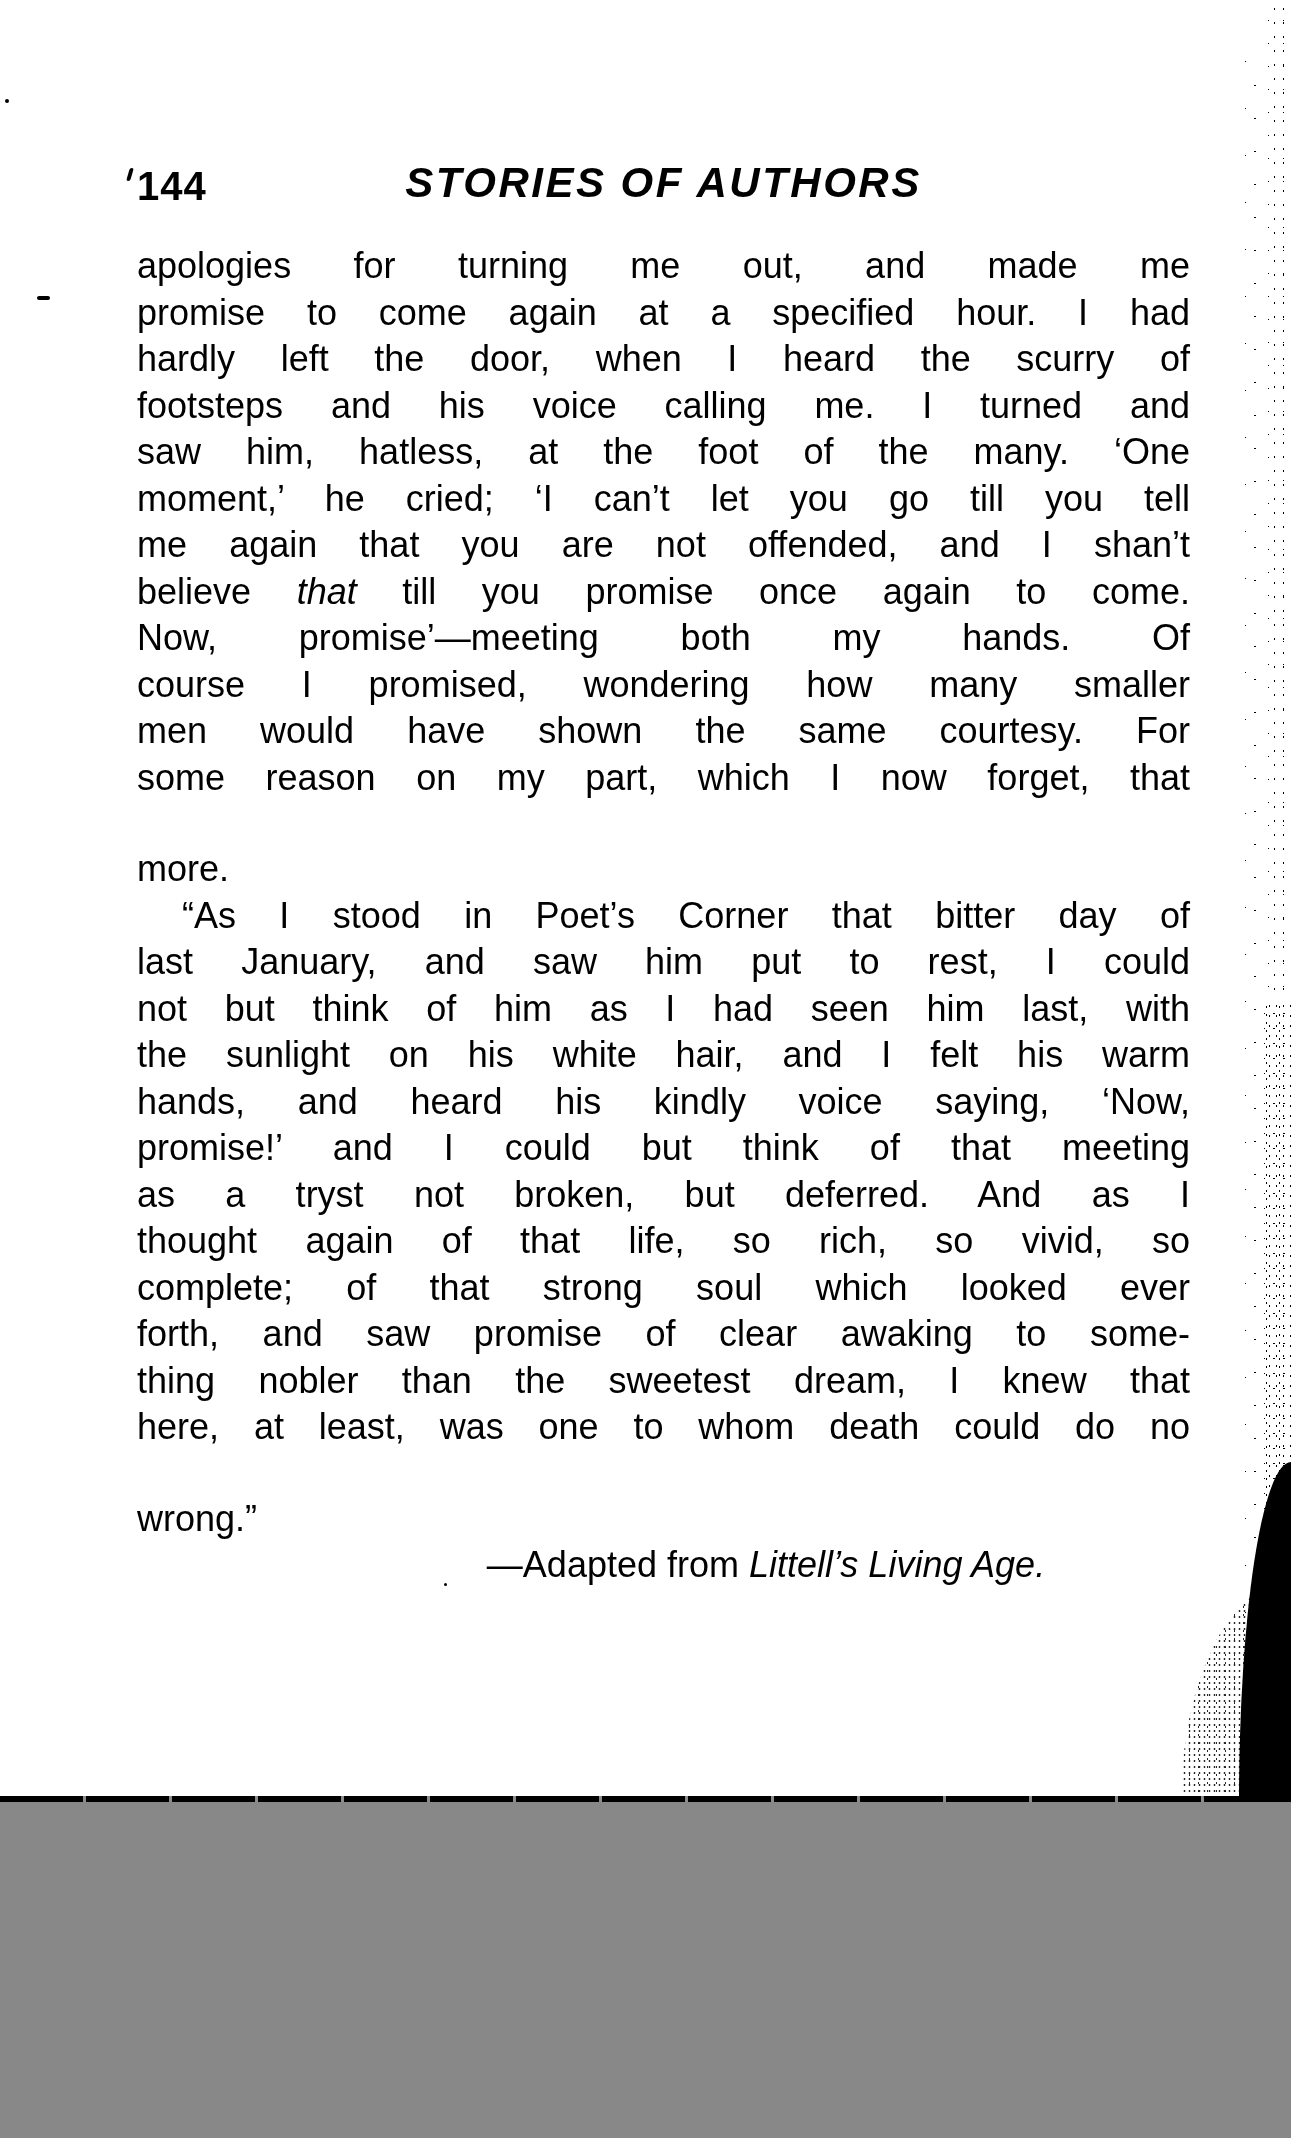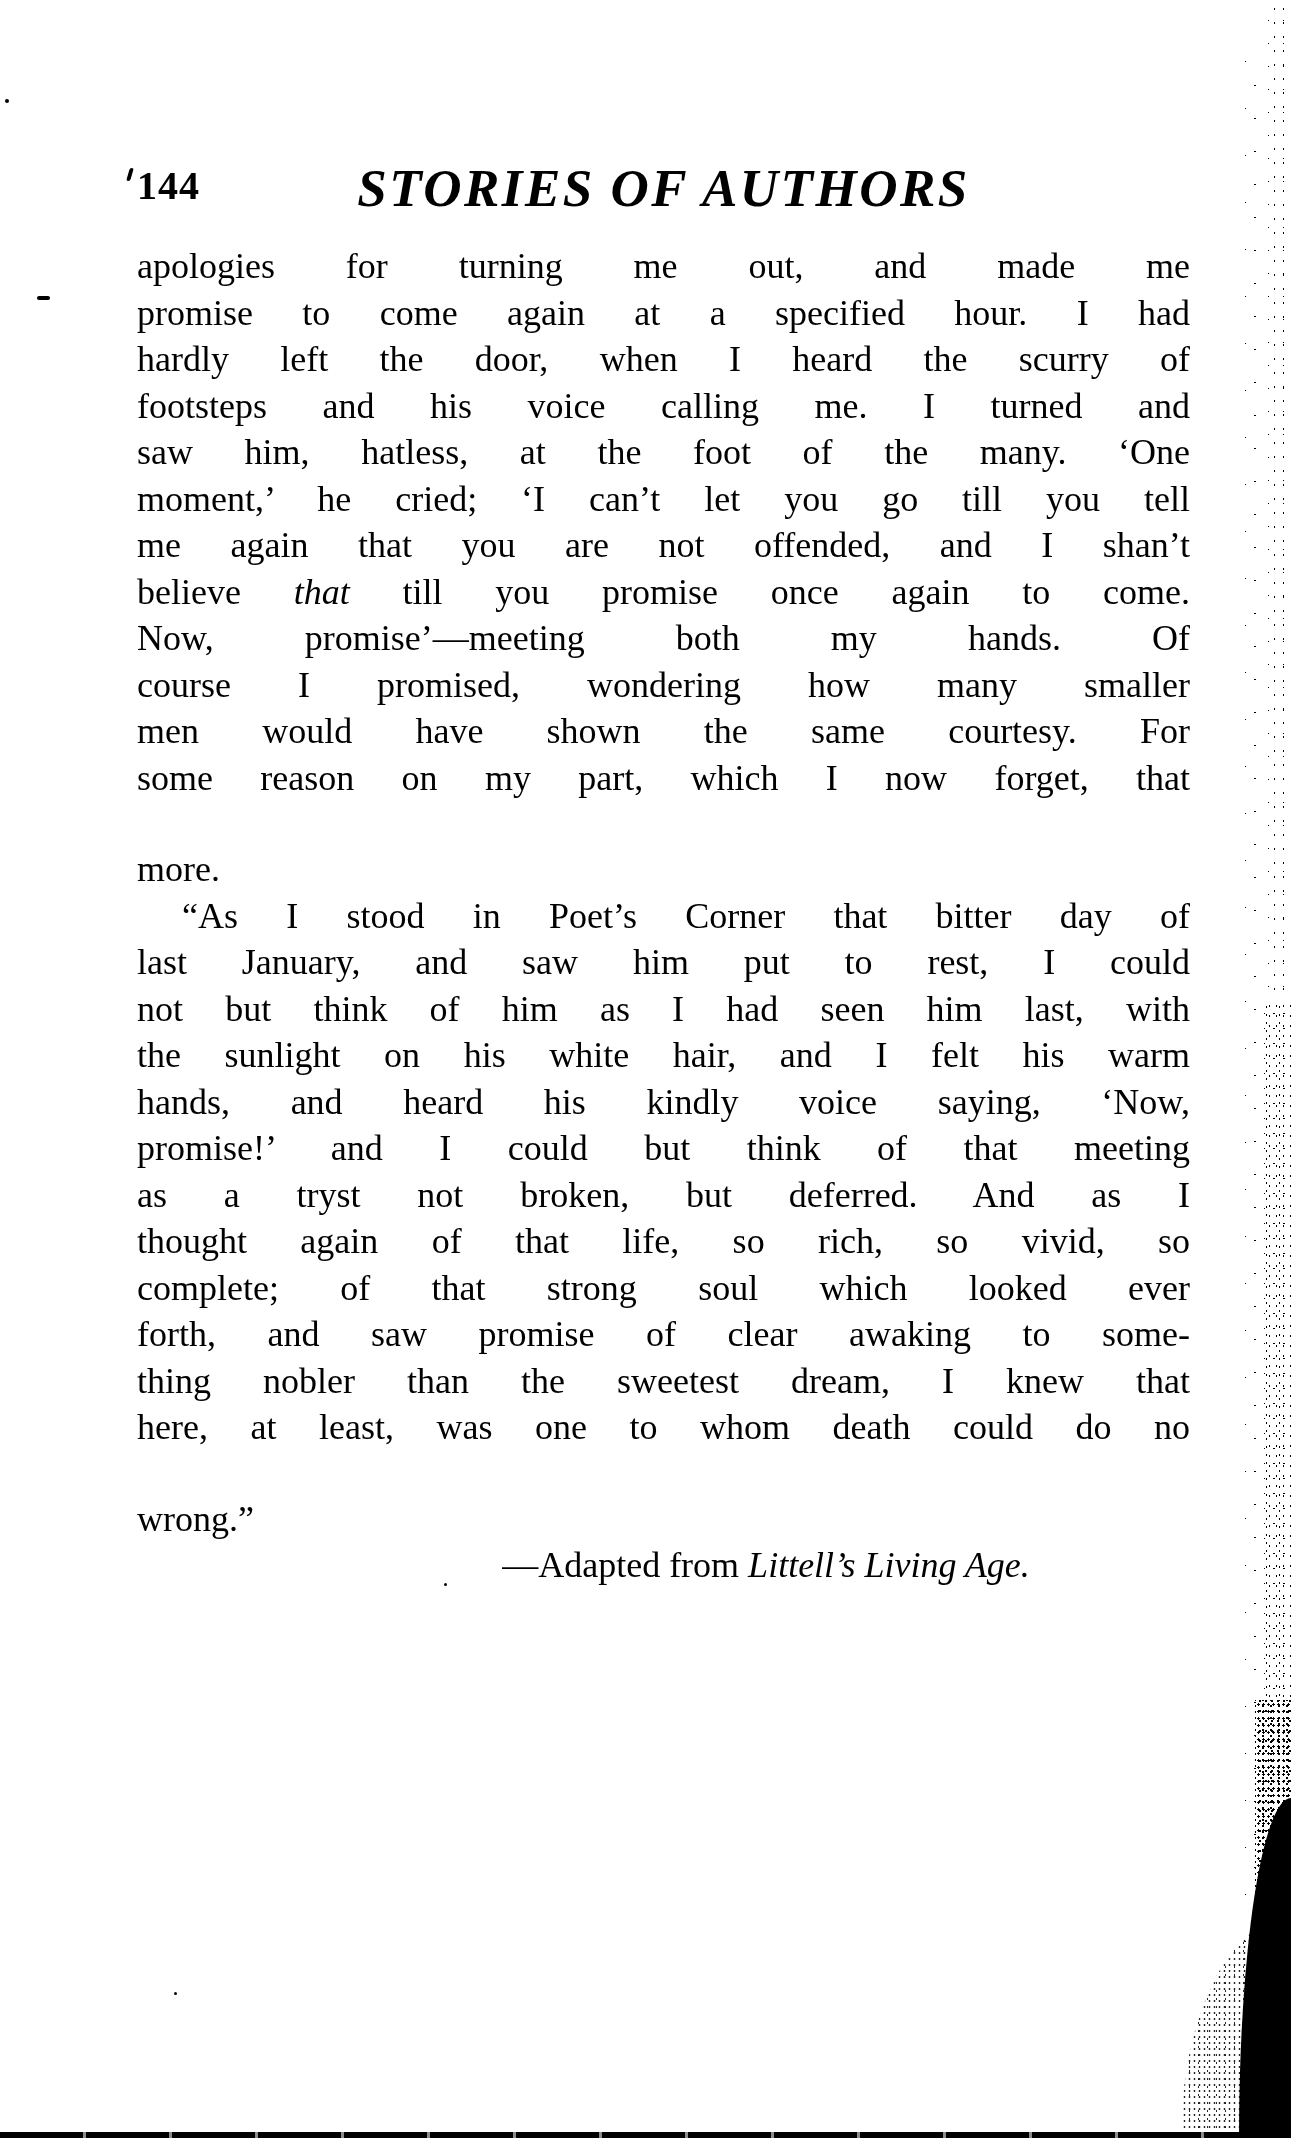--- a/index.html
+++ b/index.html
@@ -1,37 +1,37 @@
 <!DOCTYPE html>
 <html style="--ink: #000000; --paper: #ffffff;"><head>
 <meta charset="utf-8">
 <style>
   :root { --ink:#000000; --paper:#ffffff; }
   html,body { margin:0; padding:0; background:#888; }
   #book-page {
     position:relative;
-    width:1291px; height:2138px;
+    width:1291px; height:1802px;
     background:var(--paper);
     overflow:hidden;
-    font-family:Liberation Serif, serif;
+    font-family:Liberation Sans, sans-serif;
     color:var(--ink);
   }
   
   #page-header {
     position:absolute; left:137px; top:160px; width:1053px; height:60px;
   }
   #page-number {
     position:absolute; left:0; top:6px;
     font-size:40px; font-weight:700; line-height:1;
     letter-spacing:1px;
   }
   #running-title {
     position:absolute; left:0; top:2px; width:100%;
     text-align:center;
-    font-size:53px; font-weight:700; font-style:italic; line-height:1;
+    font-size:42px; font-weight:700; font-style:italic; line-height:1;
     letter-spacing:2.5px;
   }
   
   #body-text {
     position:absolute; left:137px; top:243px; width:1053px;
     font-size:36px; line-height:46.5px;
   }
   .paragraph { margin:0; }
   .line {
     height:46.5px; line-height:46.5px;

